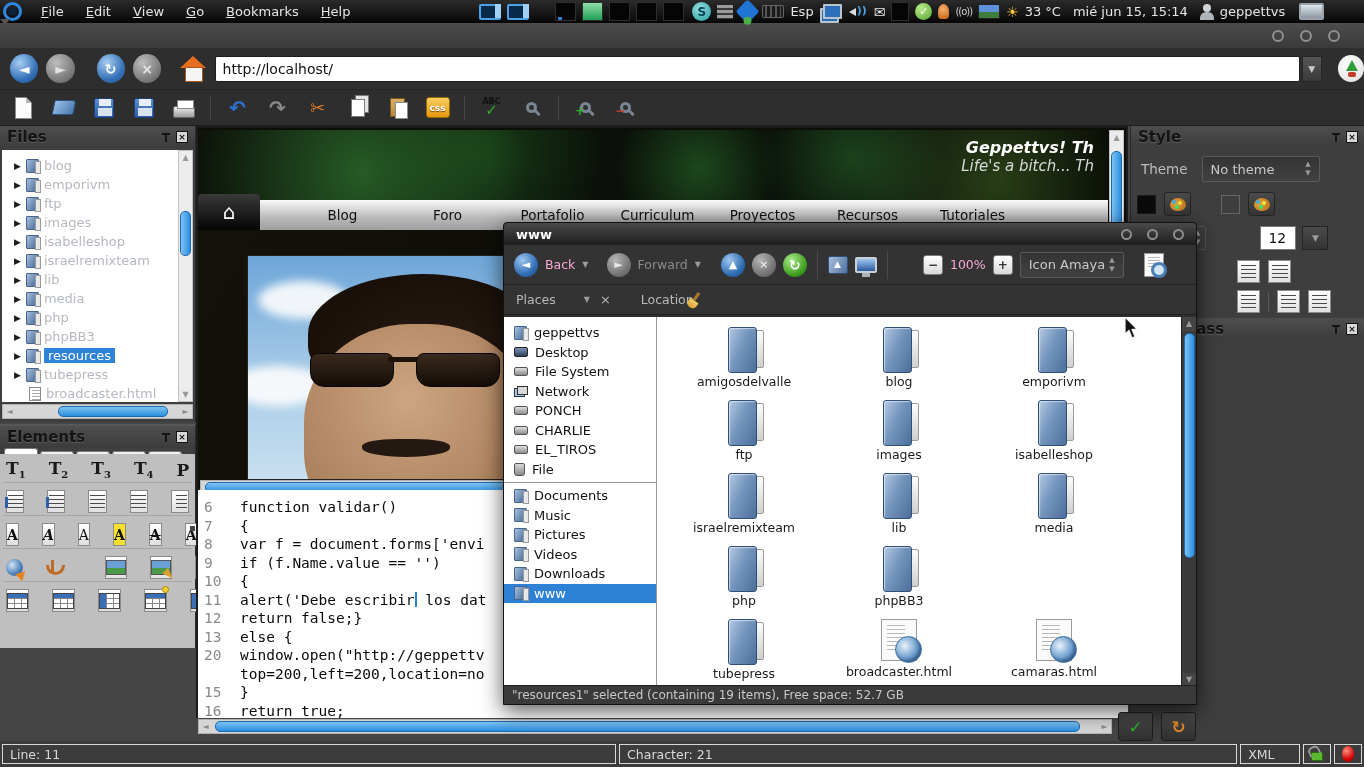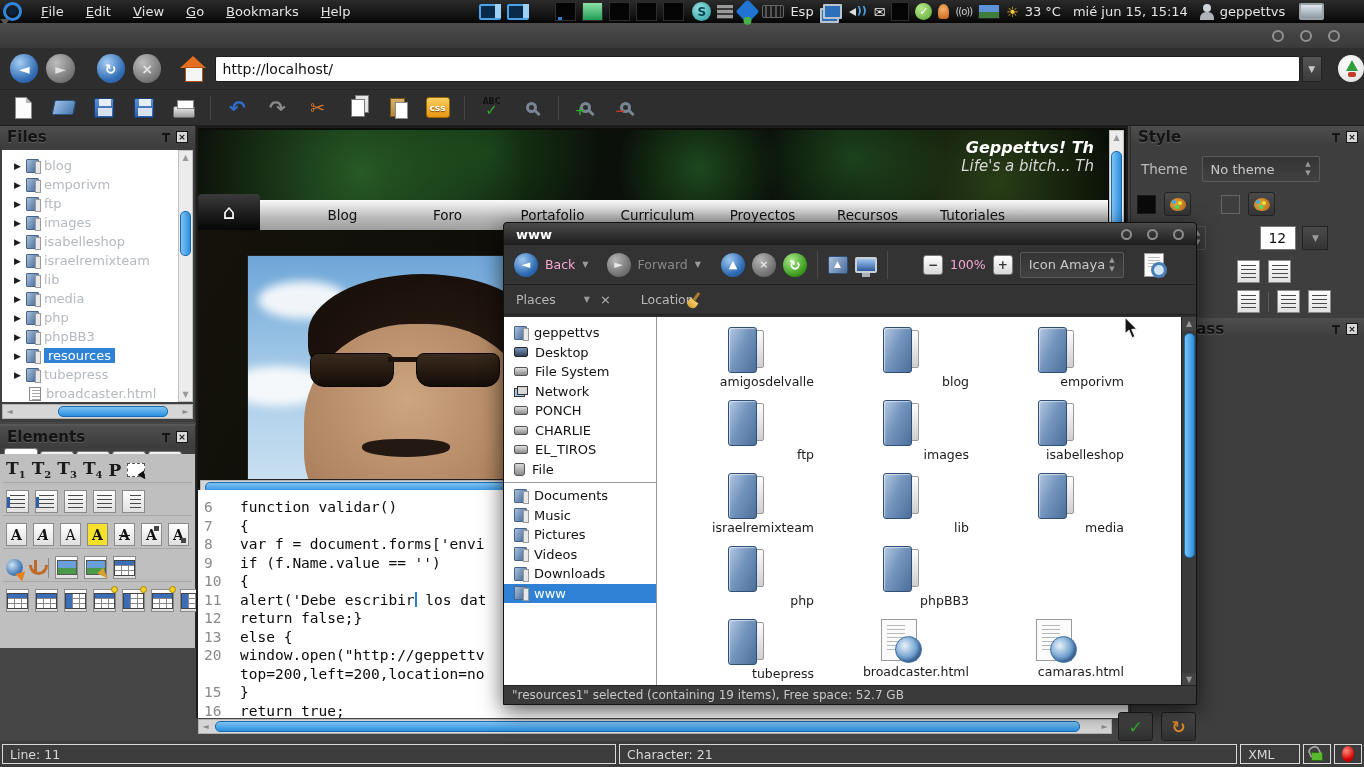--- a/index.html
+++ b/index.html
@@ -101,21 +101,21 @@
 .hscroll{position:absolute;height:15px;background:#d6d6d6;border:1px solid #b2b2b2;display:flex;align-items:center}
 .hthumb{position:absolute;top:1px;height:11px;border-radius:5px;background:linear-gradient(#7fc3f2,#2a8fe0);border:1px solid #1a6ab0}
 .harr{width:13px;color:#8a8a8a;font-size:8px;text-align:center}
 #elements-panel{position:absolute;left:0;top:424px;width:196px;height:224px;background:#3e3e3e;border-right:1px solid #2a2a2a;border-top:2px solid #575757}
 #eltabs{display:flex;gap:2px;padding:3px 4px 0 4px;background:#3e3e3e}
 .eltab{width:34px;height:22px;background:linear-gradient(#f2f2f2,#cfcfcf);border:1px solid #7a7a7a;border-bottom:none;border-radius:3px 3px 0 0;display:flex;align-items:center;justify-content:center;font-size:8px;font-weight:bold;color:#222}
 .eltab.active{background:#fff;height:25px;margin-top:-3px}
 .eltab .red{color:#c22}
 .tri-red{width:0;height:0;border-left:7px solid transparent;border-right:7px solid transparent;border-bottom:10px solid #c23a2a;transform:rotate(10deg)}
 #elbody{position:absolute;left:0;top:28px;right:0;bottom:0;background:#bfbfbf;padding:4px 3px;display:flex;flex-direction:column;gap:5px}
-.elrow{display:flex;align-items:center;gap:6px;padding:2px 3px;border-bottom:1px solid #a8a8a8}
+.elrow{display:flex;align-items:center;gap:23px;padding:2px 3px;border-bottom:1px solid #a8a8a8}
 .tbtn{font-family:"DejaVu Serif","Liberation Serif",serif;font-weight:bold;font-size:17px;color:#1a1a1a;line-height:1}
 .tbtn sub{font-size:10px}
 .selbox{width:18px;height:14px;border:1px dashed #555;position:relative;background:#fff}
 .selbox::after{content:"";position:absolute;right:-3px;bottom:-4px;border-left:4px solid transparent;border-right:4px solid transparent;border-top:8px solid #111;transform:rotate(-35deg)}
 .ebox{width:23px;height:23px;background:linear-gradient(#ffffff,#e0e0e0);border:1px solid #8a8a8a;display:flex;align-items:center;justify-content:center;font-size:14px;font-weight:bold;color:#111;position:relative}
 .lines{width:15px;height:13px;background:repeating-linear-gradient(#4a4a4a 0 1px,transparent 1px 4px)}
 .lines.bullet{box-shadow:-4px 1px 0 -1px #2d5fa8}
 .aletter{font-family:"DejaVu Serif","Liberation Serif",serif}
 .ital{font-style:italic}
 .hl{background:#f5e02a}
@@ -217,21 +217,21 @@
 .place{display:flex;align-items:center;gap:7px;height:19.5px;padding-left:10px;font-size:13px;color:#111;white-space:nowrap}
 .place.sel{background:#2f81d6;color:#fff}
 .pi-desktop{width:14px;height:10px;background:linear-gradient(#7a96b8,#32415a);border:1px solid #222;border-radius:2px}
 .pi-drive{width:14px;height:9px;background:linear-gradient(#e0e0e0,#8a8a8a);border:1px solid #555;border-radius:2px}
 .pi-net{width:14px;height:11px;position:relative}
 .pi-net::before,.pi-net::after{content:"";position:absolute;width:9px;height:7px;border:1px solid #333;background:#9ec7ef}
 .pi-net::before{left:0;bottom:0}.pi-net::after{right:0;top:0;background:#d8d8d8}
 .pi-trash{width:11px;height:13px;background:linear-gradient(#d8d8d8,#8a8a8a);border:1px solid #555;border-radius:2px 2px 3px 3px}
 .psep{height:1px;background:#9a9a9a;margin:3px 0}
 #fm-grid{position:relative;flex:1;background:#fff;overflow:hidden}
-.gitem{position:absolute;width:140px;text-align:right}
+.gitem{position:absolute;width:140px;text-align:center}
 .bfolder{position:relative;width:46px;height:44px;margin:0 auto}
 .bfolder::before{content:"";position:absolute;right:3px;top:3px;width:17px;height:36px;background:linear-gradient(#fdfdfd,#cfcfcf);border:1px solid #9a9a9a;border-radius:2px}
 .bfolder::after{content:"";position:absolute;left:7px;top:0;width:27px;height:44px;background:linear-gradient(115deg,#b3c8e2 0%,#7495bd 45%,#4c6f9b 100%);border:1px solid #2f4f78;border-radius:3px;box-shadow:inset 1px 1px 1px rgba(255,255,255,.55)}
 .bfolder.sel::before{background:linear-gradient(#bfe0fa,#7ab8ee);border-color:#3a86c8}
 .bfolder.sel::after{background:linear-gradient(115deg,#47a0ec 0%,#1c6fc4 55%,#0d4c96 100%);border-color:#0a3d7e}
 .glabel{margin-top:3px;font-size:12.5px;color:#1a1a1a;display:inline-block}
 .glabel.sel{background:#2b9be8;color:#fff;border-radius:3px;padding:0 6px}
 .bhtml{position:relative;width:36px;height:42px;margin:0 auto;background:#fbfbfb;border:1px solid #9a9a9a;background-image:repeating-linear-gradient(#b8b8b8 0 1px,transparent 1px 4px);background-size:18px 26px;background-position:5px 5px;background-repeat:no-repeat}
 .bhtml::after{content:"";position:absolute;right:-6px;bottom:-3px;width:25px;height:25px;border-radius:50%;background:radial-gradient(circle at 35% 35%,#e8f2fa,#6a9ccc 55%,#2f5f94);border:1px solid #3a6fa0;box-shadow:inset -2px -2px 3px rgba(0,0,40,.3)}
 #fm-gridscroll{position:absolute;right:0;top:0;width:15px;height:370px;background:#3a3a3a;border-left:1px solid #222}

